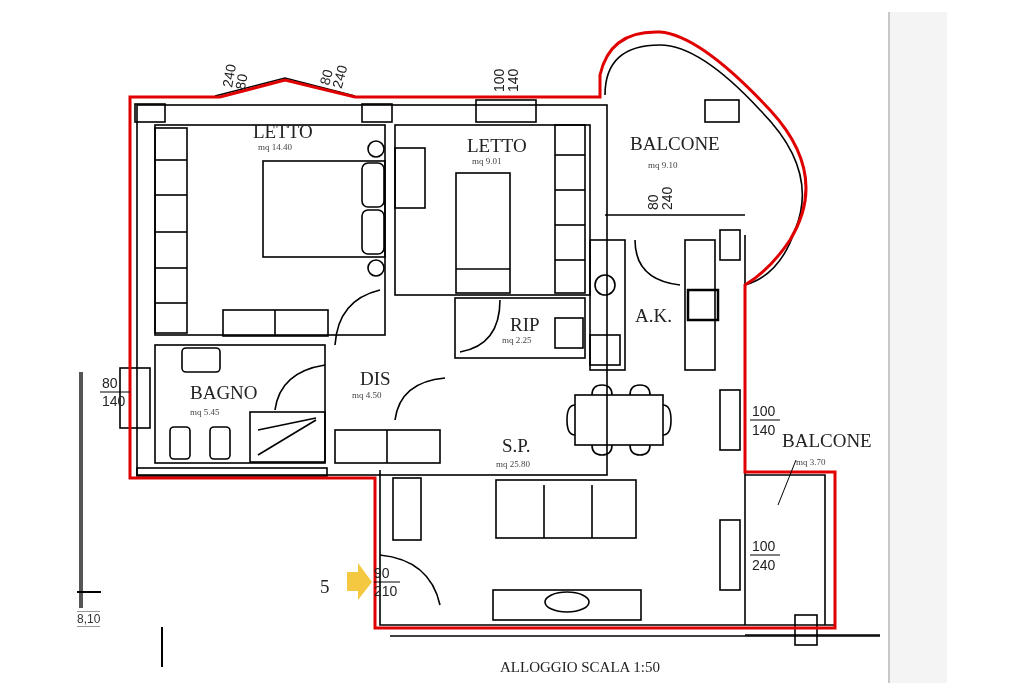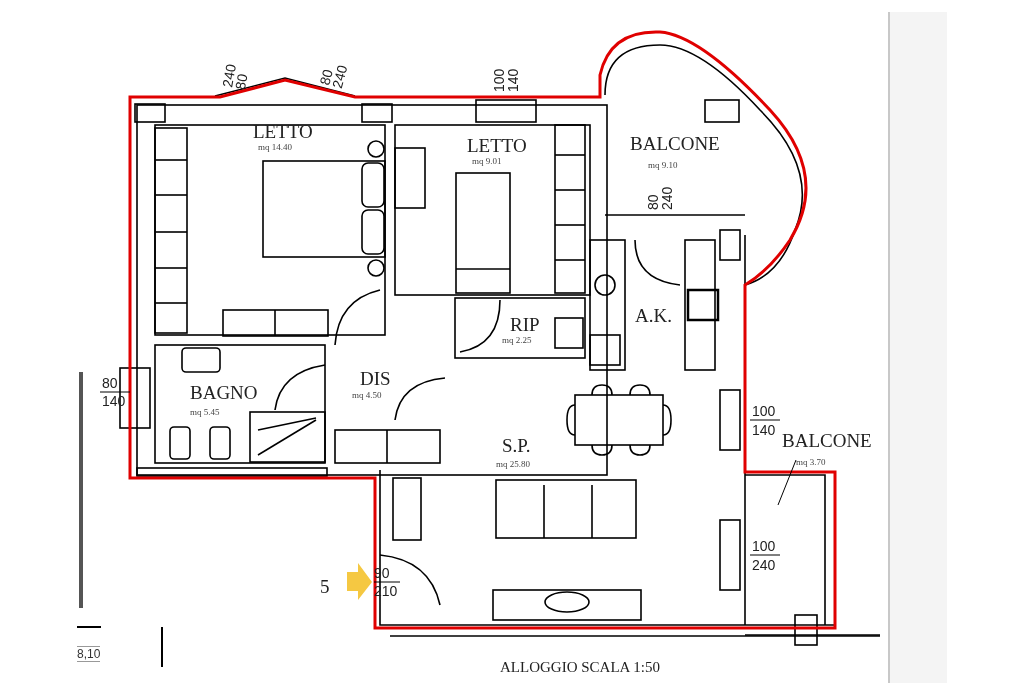--- a/index.html
+++ b/index.html
@@ -1,20 +1,20 @@
 <!DOCTYPE html>
 <html><head>
 <meta charset="utf-8">
 <style>
   html, body { margin: 0; padding: 0; }
   body { width: 1024px; height: 683px; background: #ffffff; position: relative; overflow: hidden; font-family: "Liberation Serif", serif; }
   #plan { position: absolute; left: 0; top: 0; width: 1024px; height: 683px; }
   .side-strip { position: absolute; left: 888px; top: 12px; width: 57px; height: 671px; background: #f4f4f4; border-left: 2px solid #c8c8c8; }
   .left-bar { position: absolute; left: 79px; top: 372px; width: 4px; height: 236px; background: #555; }
-  .scale-box { position: absolute; left: 77px; top: 624px; width: 30px; height: 40px; }
+  .scale-box { position: absolute; left: 77px; top: 589px; width: 30px; height: 40px; }
   .scale-box .topline { position: absolute; left: 0; top: 2px; width: 24px; height: 2px; background:#000; }
   .scale-box .val { position: absolute; left: 0; top: 22px; font-family: "Liberation Sans", sans-serif; font-size: 12px; color:#333; border-top:1px solid #999; border-bottom:1px solid #999; line-height: 14px; }
   .vline-bottom { position:absolute; left:161px; top:627px; width:1.5px; height:40px; background:#000; }
   svg text { font-family: "Liberation Serif", serif; }
   .room { font-size: 19px; fill: #222; }
   .area { font-size: 9px; fill: #444; }
   .dim { font-family: "Liberation Sans", sans-serif; font-size: 14px; fill: #222; }
 </style>
 </head>
 <body>

